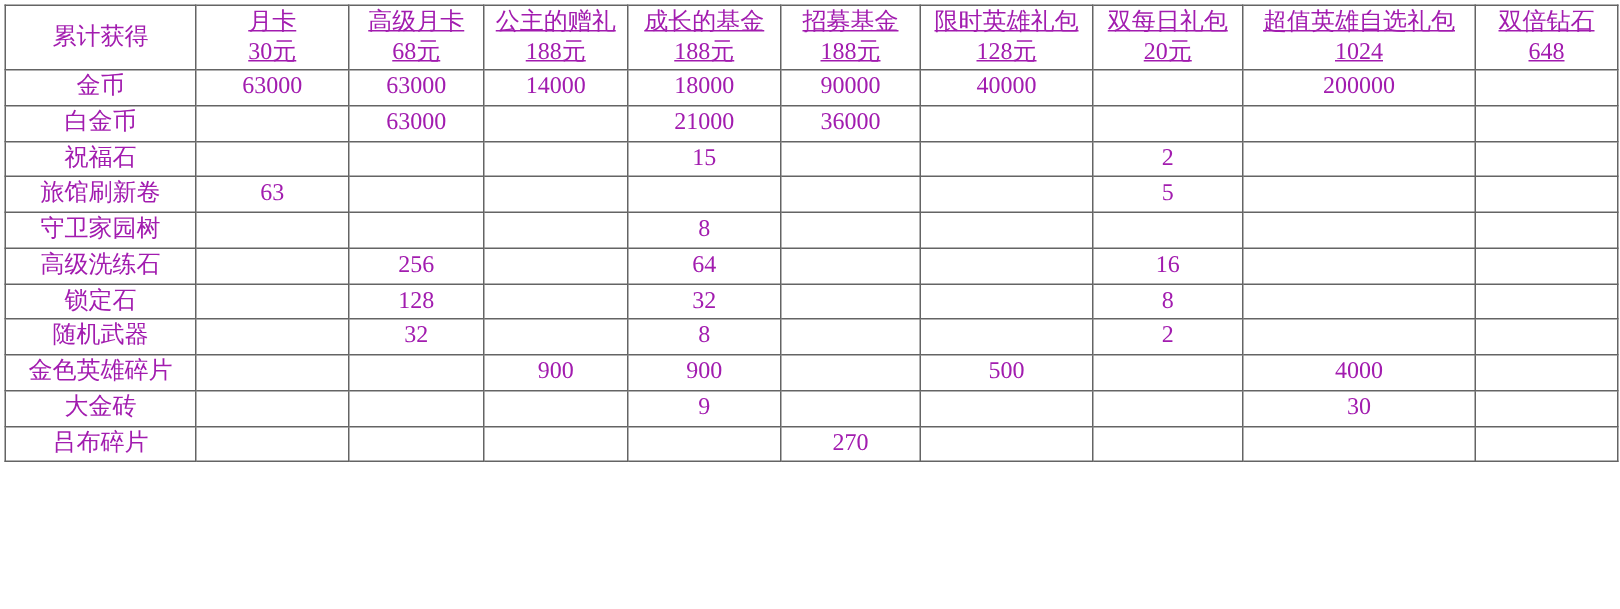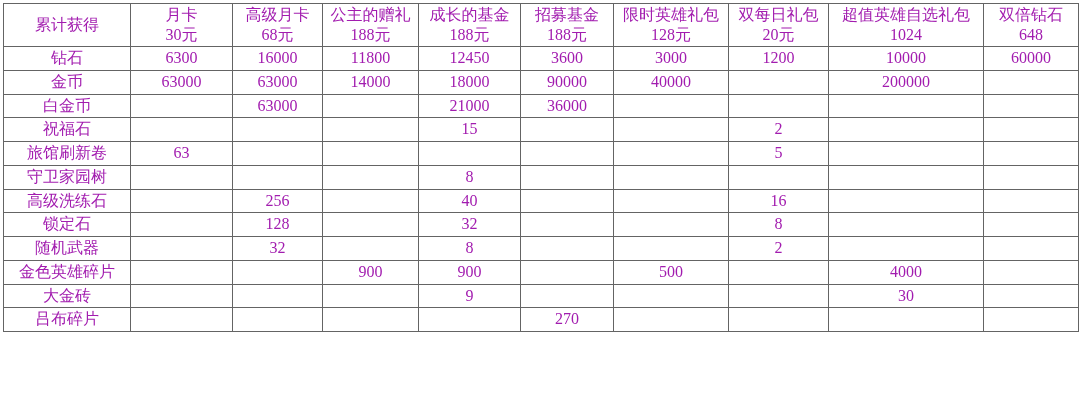--- a/index.html
+++ b/index.html
@@ -32,20 +32,21 @@
     font-size: 16px;
     background: #ffffff;
   }
   thead th {
     height: 42px;
     line-height: 20px;
   }
   thead th .hline {
     line-height: 20px;
     height: 20px;
+    text-decoration: underline;
   }
   tbody th, tbody td {
     height: 22.75px;
     line-height: 22.75px;
   }
 </style>
 </head>
 <body>
 
 <div class="table-wrap">
@@ -99,32 +100,20 @@
             <div class="hline">1024</div>
           </th>
           <th>
             <div class="hline">双倍钻石</div>
             <div class="hline">648</div>
           </th>
         </tr>
     </thead>
     <tbody>
 
-    <tr>
-          <th scope="row">钻石</th>
-          <td>6300</td>
-          <td>16000</td>
-          <td>11800</td>
-          <td>12450</td>
-          <td>3600</td>
-          <td>3000</td>
-          <td>1200</td>
-          <td>10000</td>
-          <td>60000</td>
-        </tr>
         <tr>
           <th scope="row">金币</th>
           <td>63000</td>
           <td>63000</td>
           <td>14000</td>
           <td>18000</td>
           <td>90000</td>
           <td>40000</td>
           <td></td>
           <td>200000</td>
@@ -176,21 +165,21 @@
           <td></td>
           <td></td>
           <td></td>
           <td></td>
         </tr>
         <tr>
           <th scope="row">高级洗练石</th>
           <td></td>
           <td>256</td>
           <td></td>
-          <td>40</td>
+          <td>64</td>
           <td></td>
           <td></td>
           <td>16</td>
           <td></td>
           <td></td>
         </tr>
         <tr>
           <th scope="row">锁定石</th>
           <td></td>
           <td>128</td>

